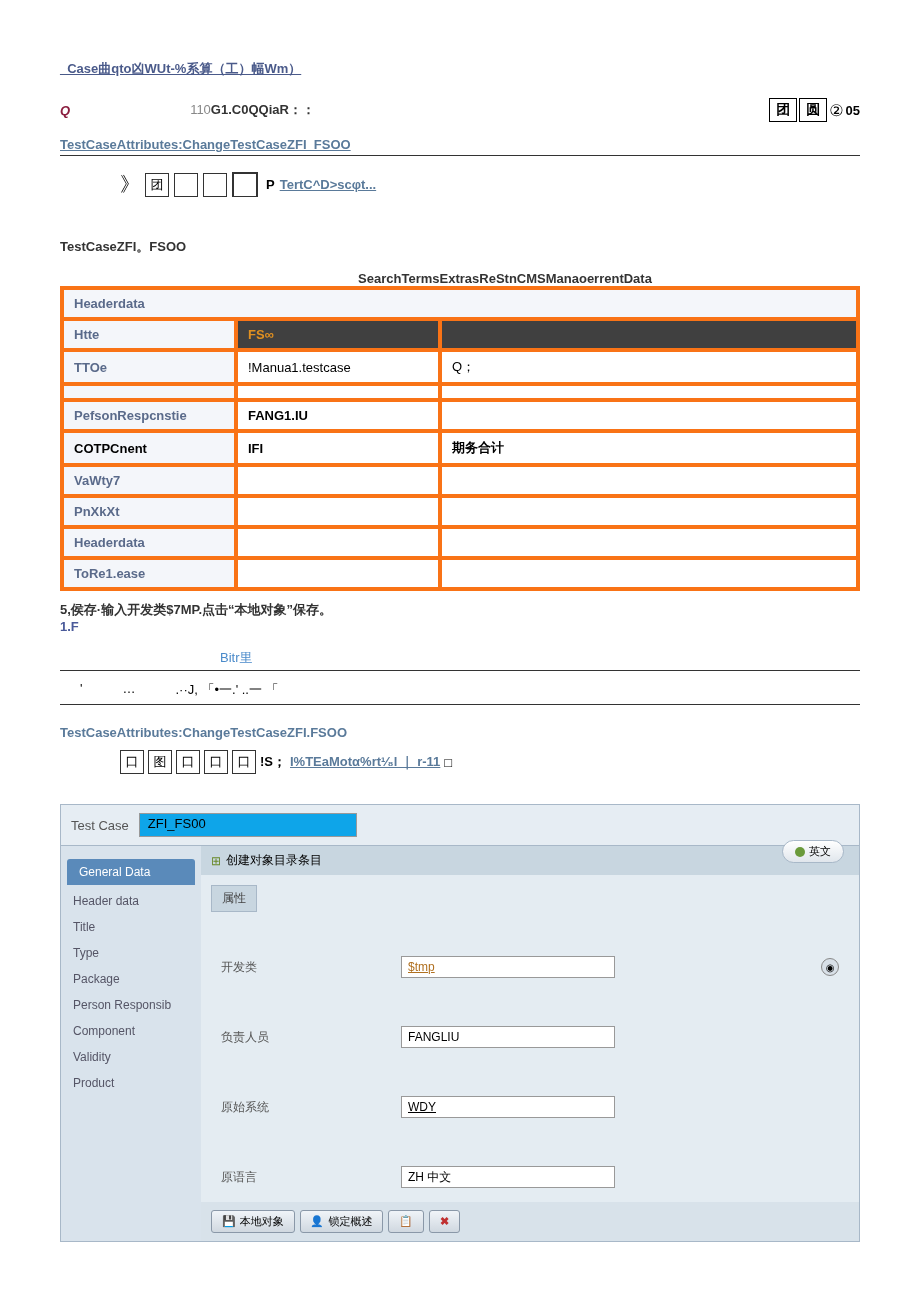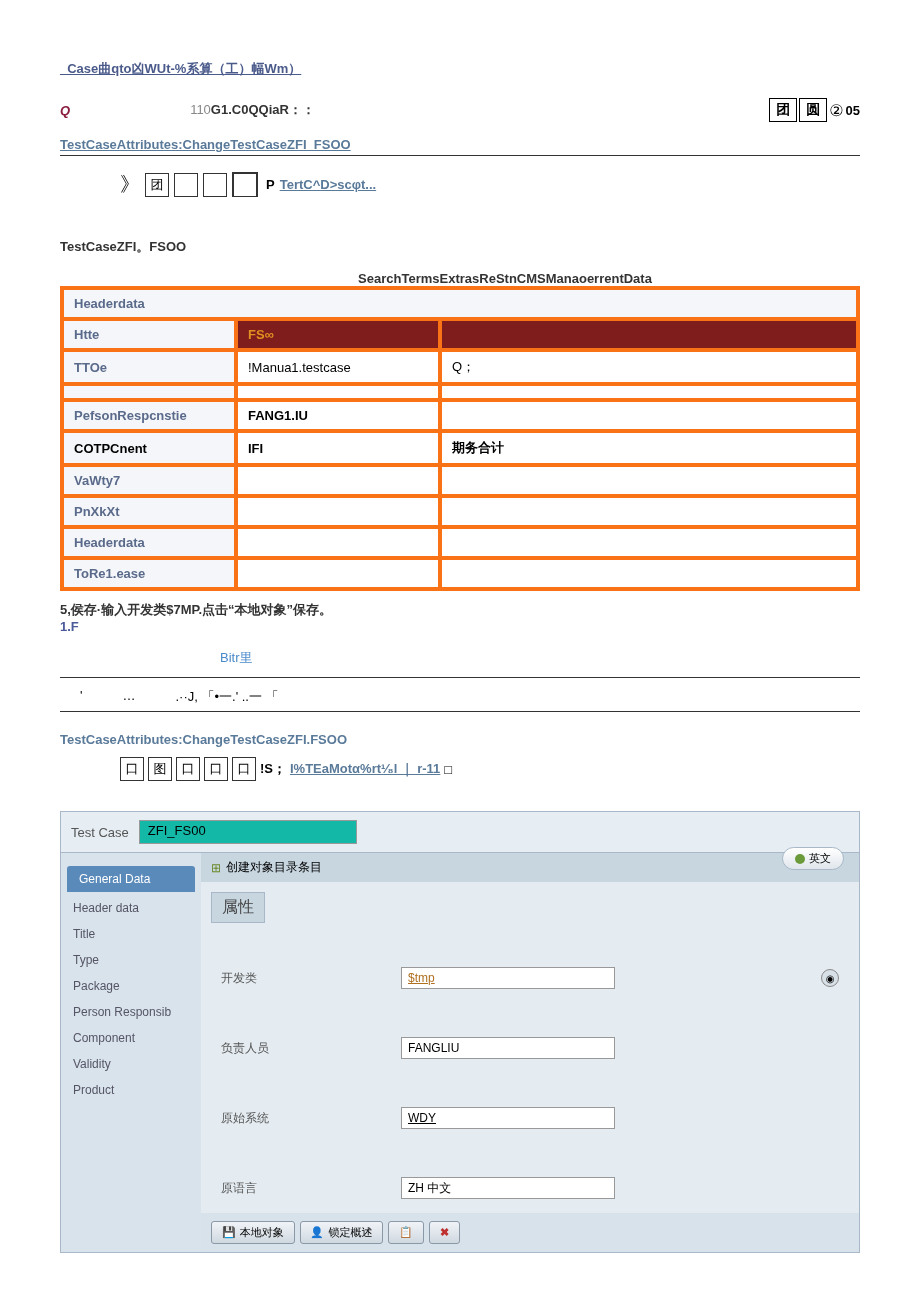--- a/index.html
+++ b/index.html
@@ -100,35 +100,35 @@
       padding: 6px 10px;
       font-size: 13px;
     }
     .label-cell {
       background: #f4f6fa;
       color: #5a6a8a;
       font-weight: bold;
       width: 150px;
     }
     .value-cell { background: #fff; }
-    .highlight-cell { background: #7f1d1d; }
+    .highlight-cell { background: #404040; }
     .orange-text { color: #e09020; font-weight: bold; }
     .narrative-text {
       font-weight: bold;
       color: #333;
       margin-top: 10px;
     }
     .step-num {
       color: #4a5a9a;
       font-weight: bold;
     }
     .bitr-row {
       color: #4a8aca;
       border-bottom: 1px solid #333;
-      padding: 5px 0 10px 160px;
+      padding: 5px 0 3px 160px;
       margin-top: 10px;
     }
     .dots-row {
       border-bottom: 1px solid #333;
       padding: 10px 0 5px 0;
       display: flex;
       gap: 40px;
     }
     .dots-row span:first-child { margin-left: 20px; }
     .toolbar2 {
@@ -144,21 +144,21 @@
       border: 1px solid #a8b8c8;
       position: relative;
     }
     .sap-top-row {
       display: flex;
       align-items: center;
       padding: 8px 10px;
     }
     .sap-label { color: #555; margin-right: 10px;}
     .sap-input {
-      background: #14b8a6;
+      background: #0ea5e9;
       border: 1px solid #999;
       padding: 2px 8px;
       width: 200px;
       height: 18px;
       display: inline-block;
     }
     .sap-line { border-bottom: 1px solid #a8b8c8; width: 100%; }
     .sap-body {
       display: flex;
     }
@@ -203,21 +203,21 @@
     }
     .dialog-section {
       background: #e4ecf2;
       padding: 10px;
     }
     .section-label {
       background: #c8d6e0;
       padding: 4px 10px;
       display: inline-block;
       border: 1px solid #a8b8c8;
-      font-size: 16px;
+      font-size: 12px;
       color: #444;
     }
     .form-row {
       display: flex;
       align-items: center;
       padding: 4px 10px;
       font-size: 12px;
       margin-top: 40px;
     }
     .form-row-label { width: 180px; color: #555;}

